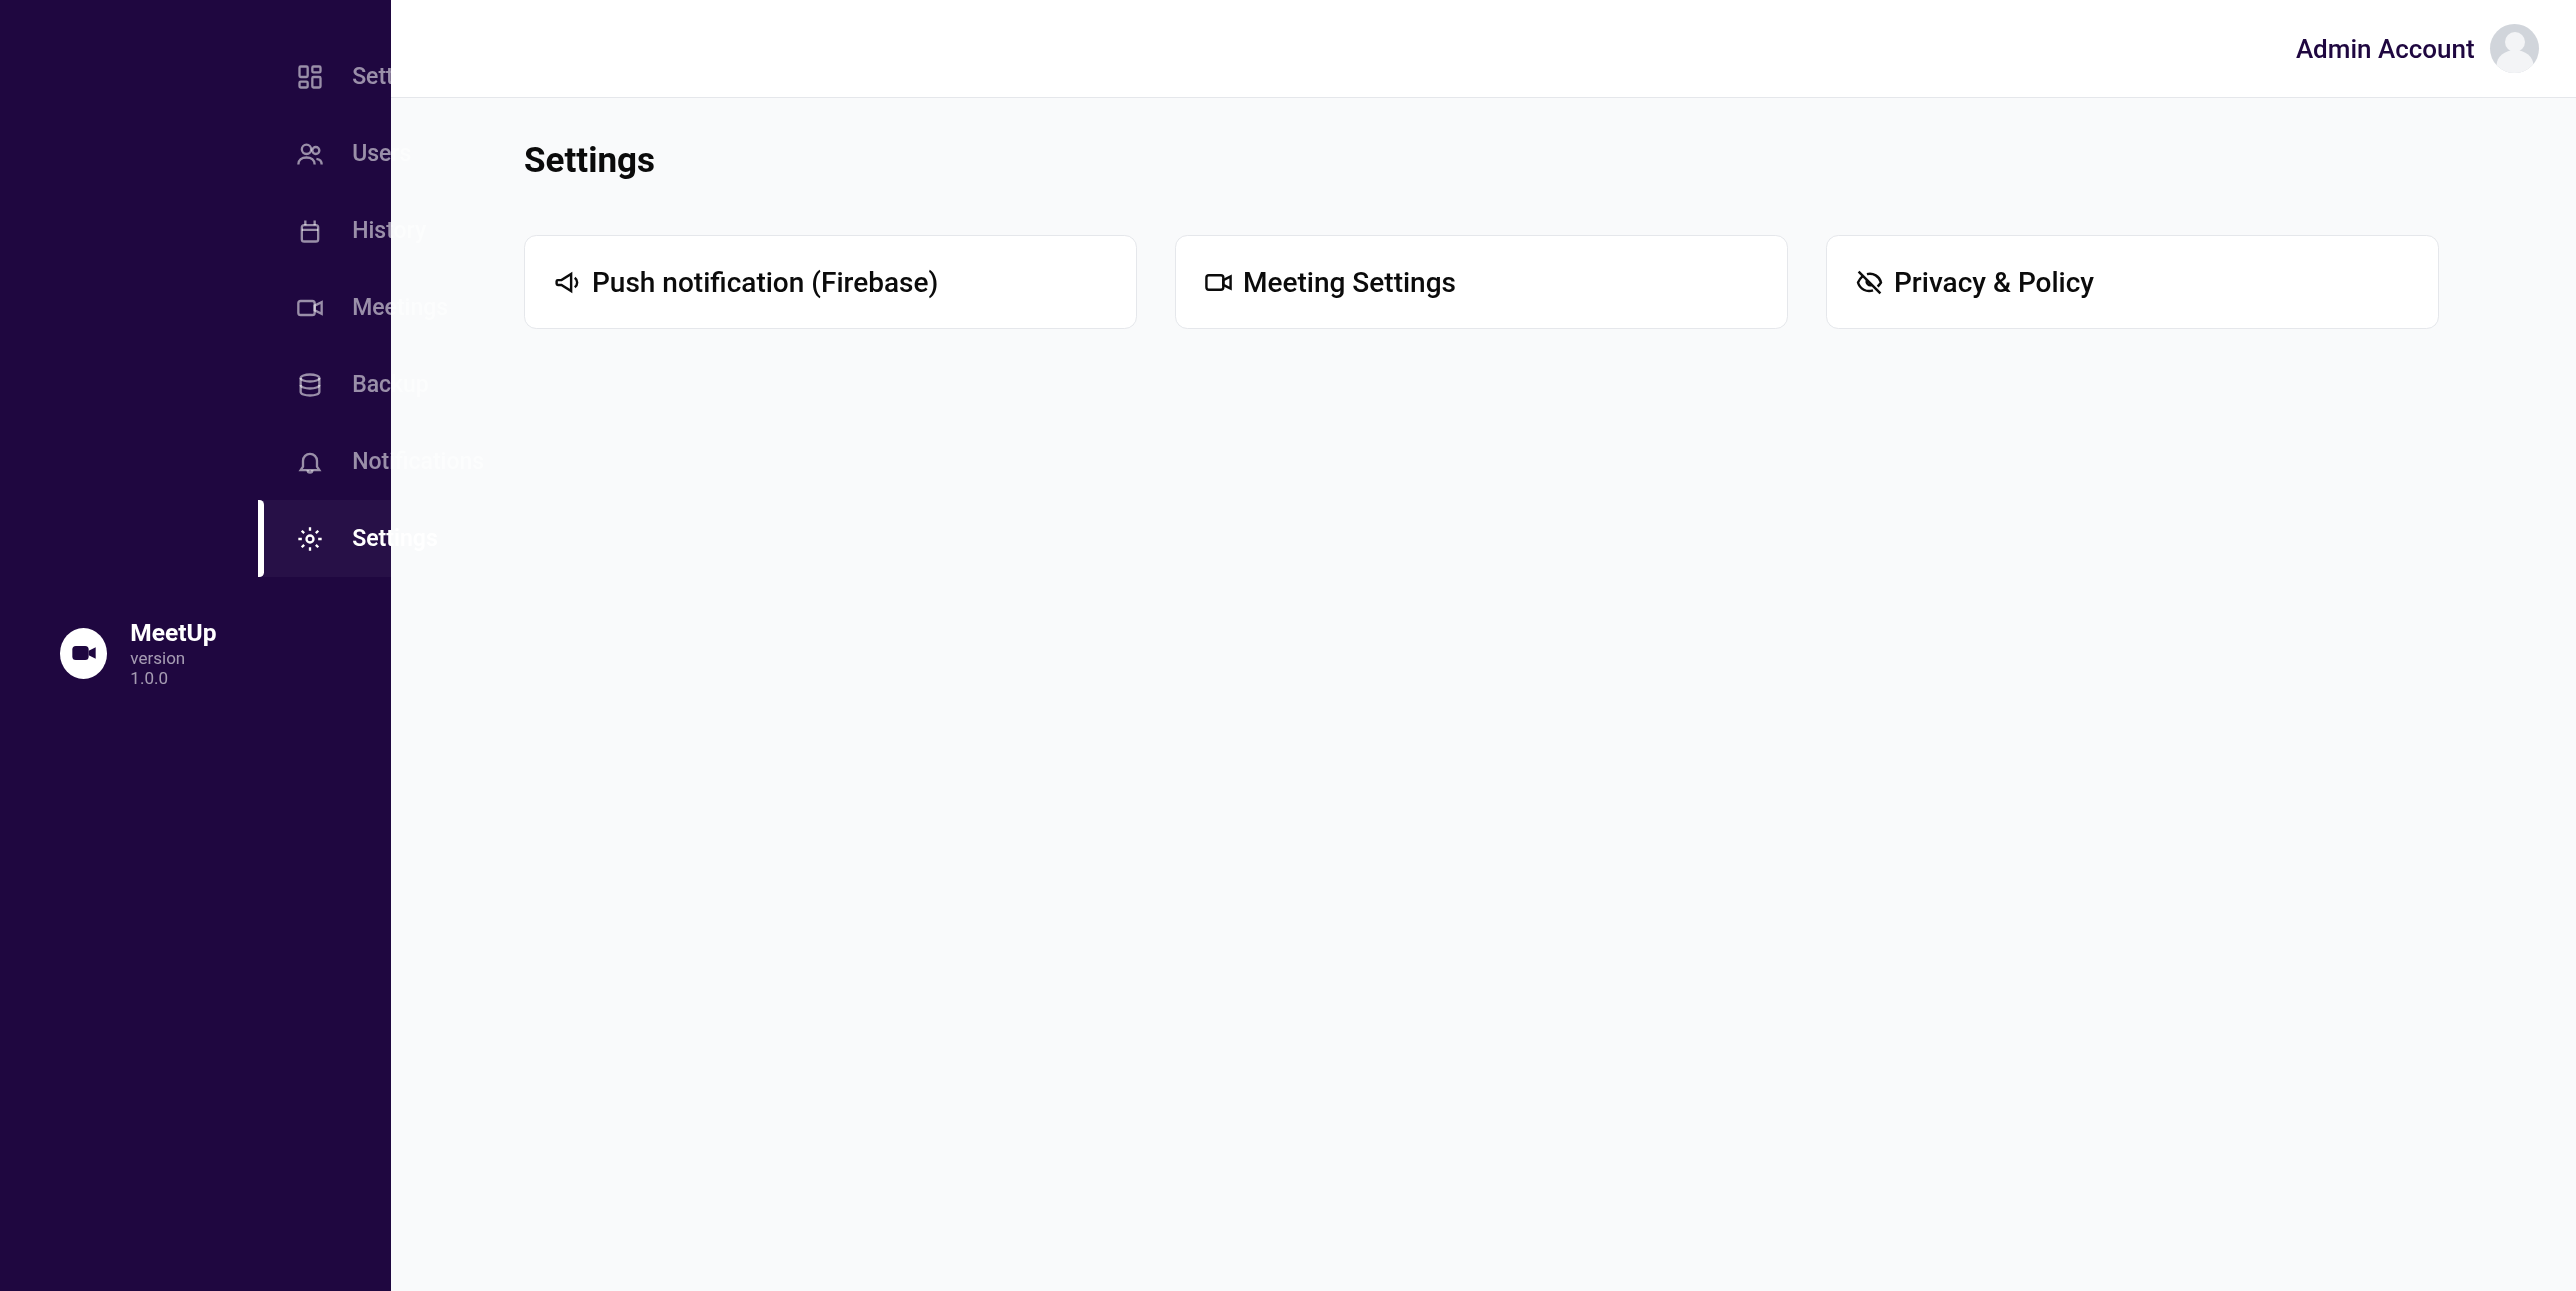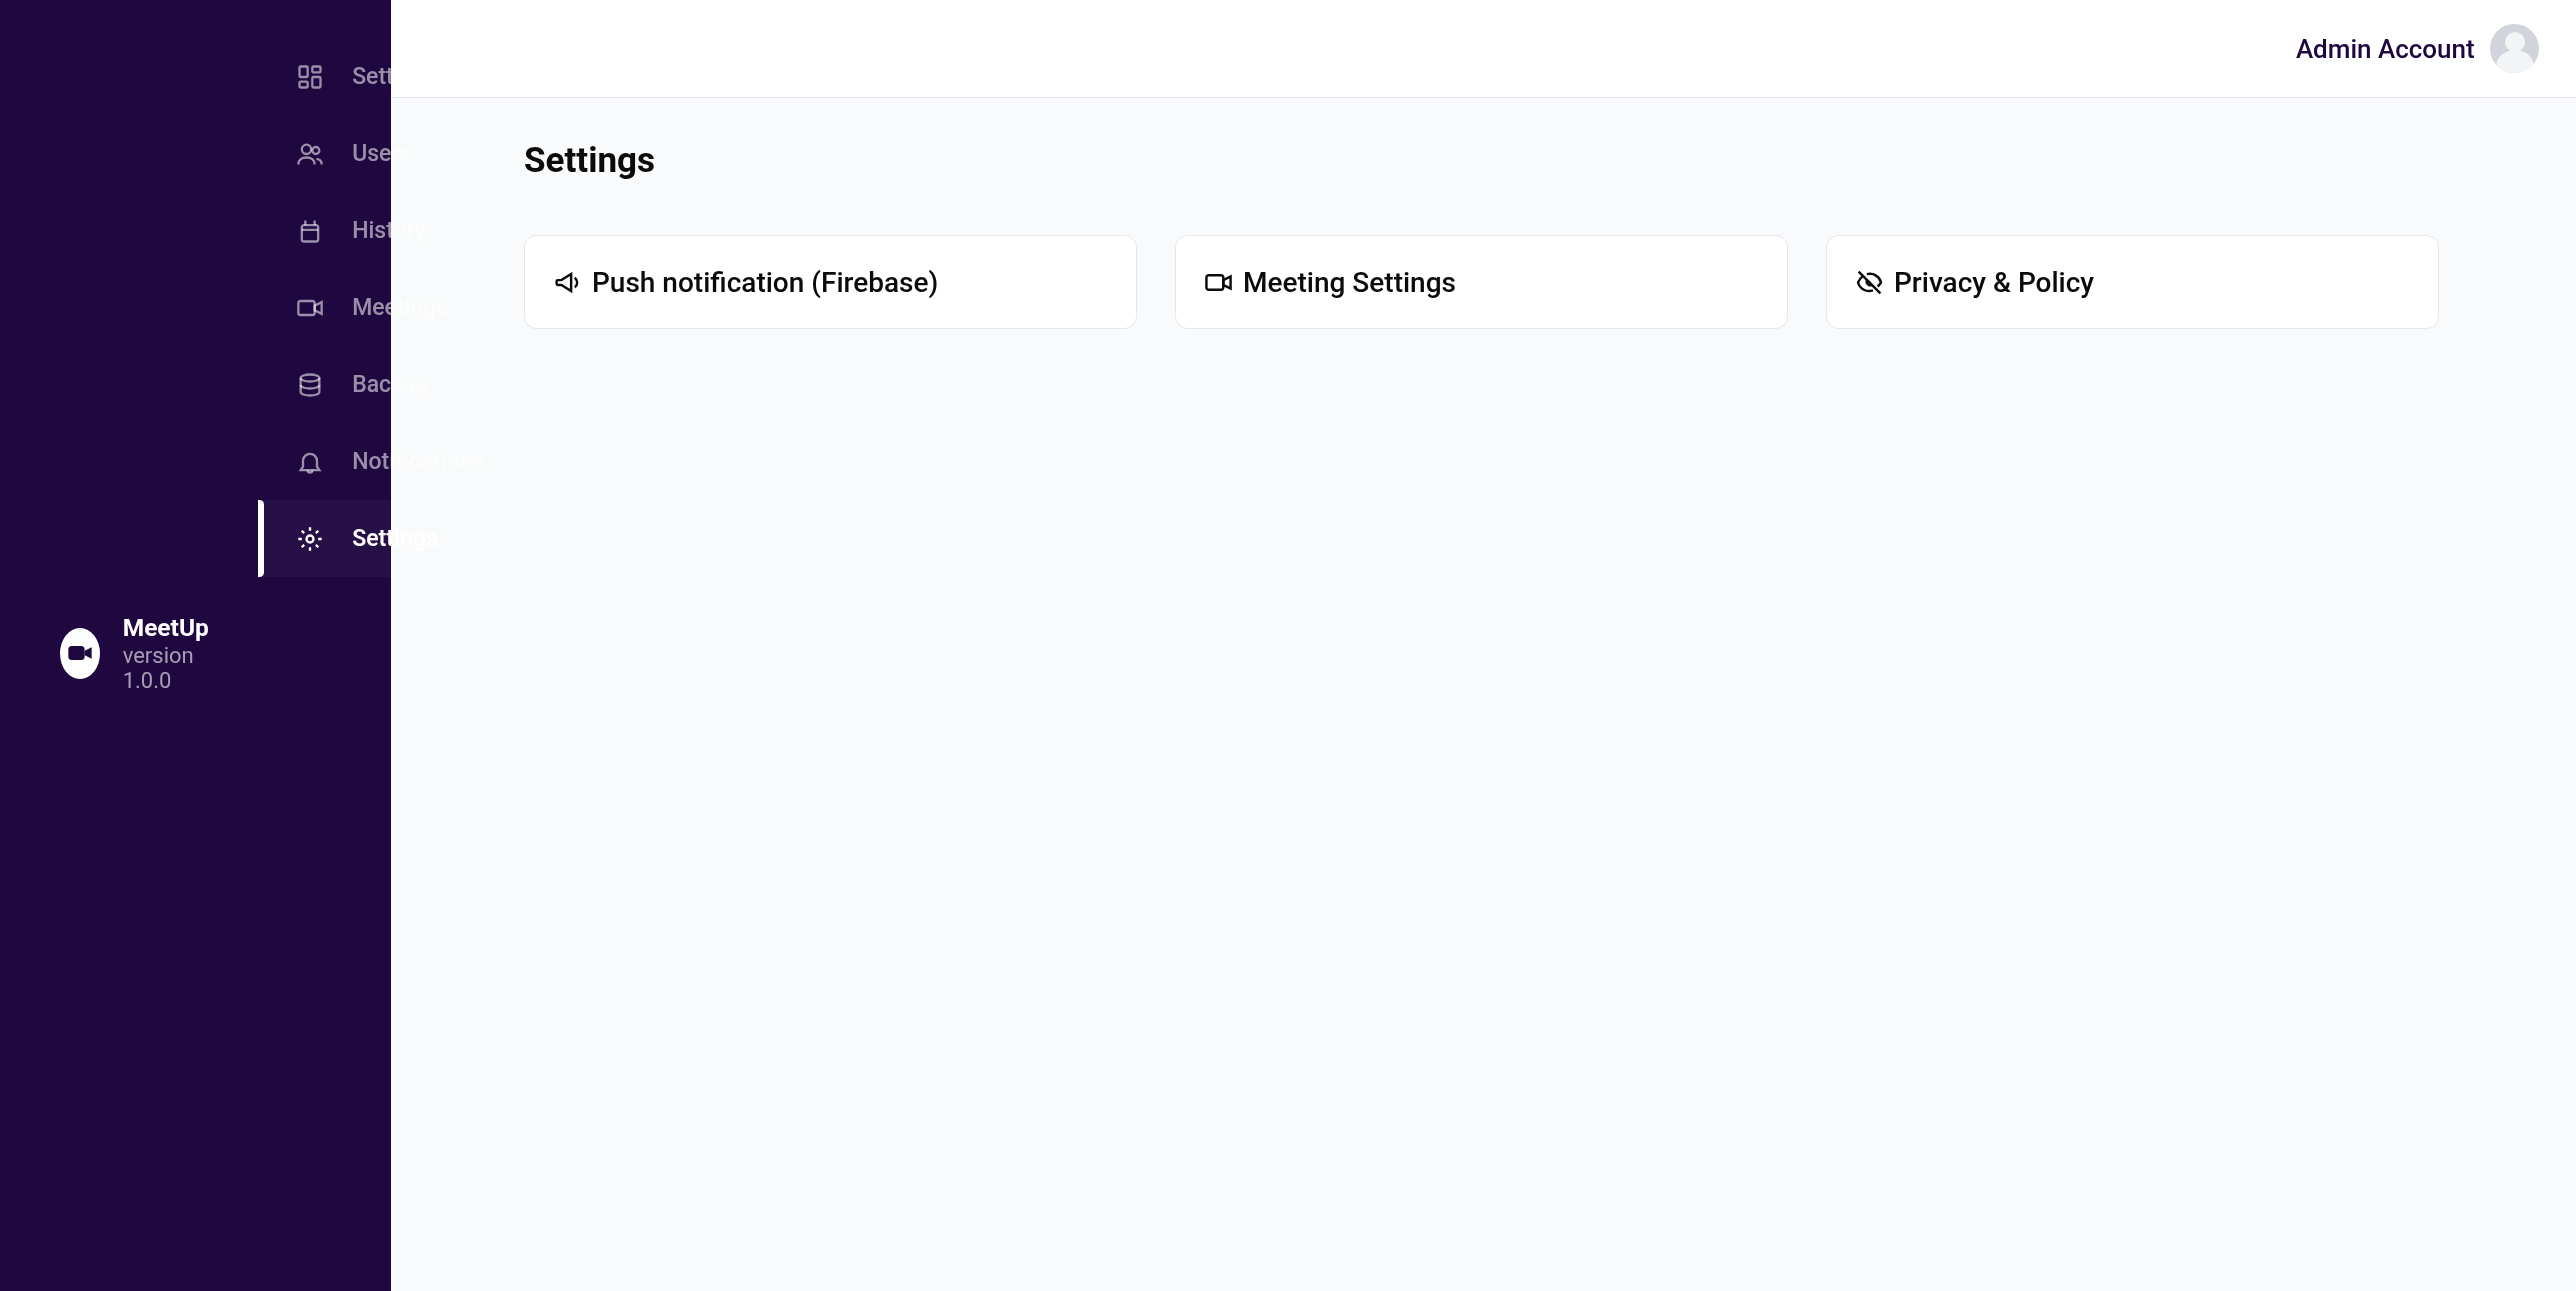--- a/index.html
+++ b/index.html
@@ -47,21 +47,21 @@
       flex-direction: column;
     }
     .app-name {
       color: #ffffff;
       font-size: 24.5px;
       font-weight: 700;
       line-height: 1.2;
     }
     .app-version {
       color: rgba(255,255,255,0.6);
-      font-size: 22px;
+      font-size: 17px;
       font-weight: 400;
     }
     .nav {
       display: flex;
       flex-direction: column;
       margin-top: 38px;
     }
     .nav-item {
       display: flex;
       align-items: center;

